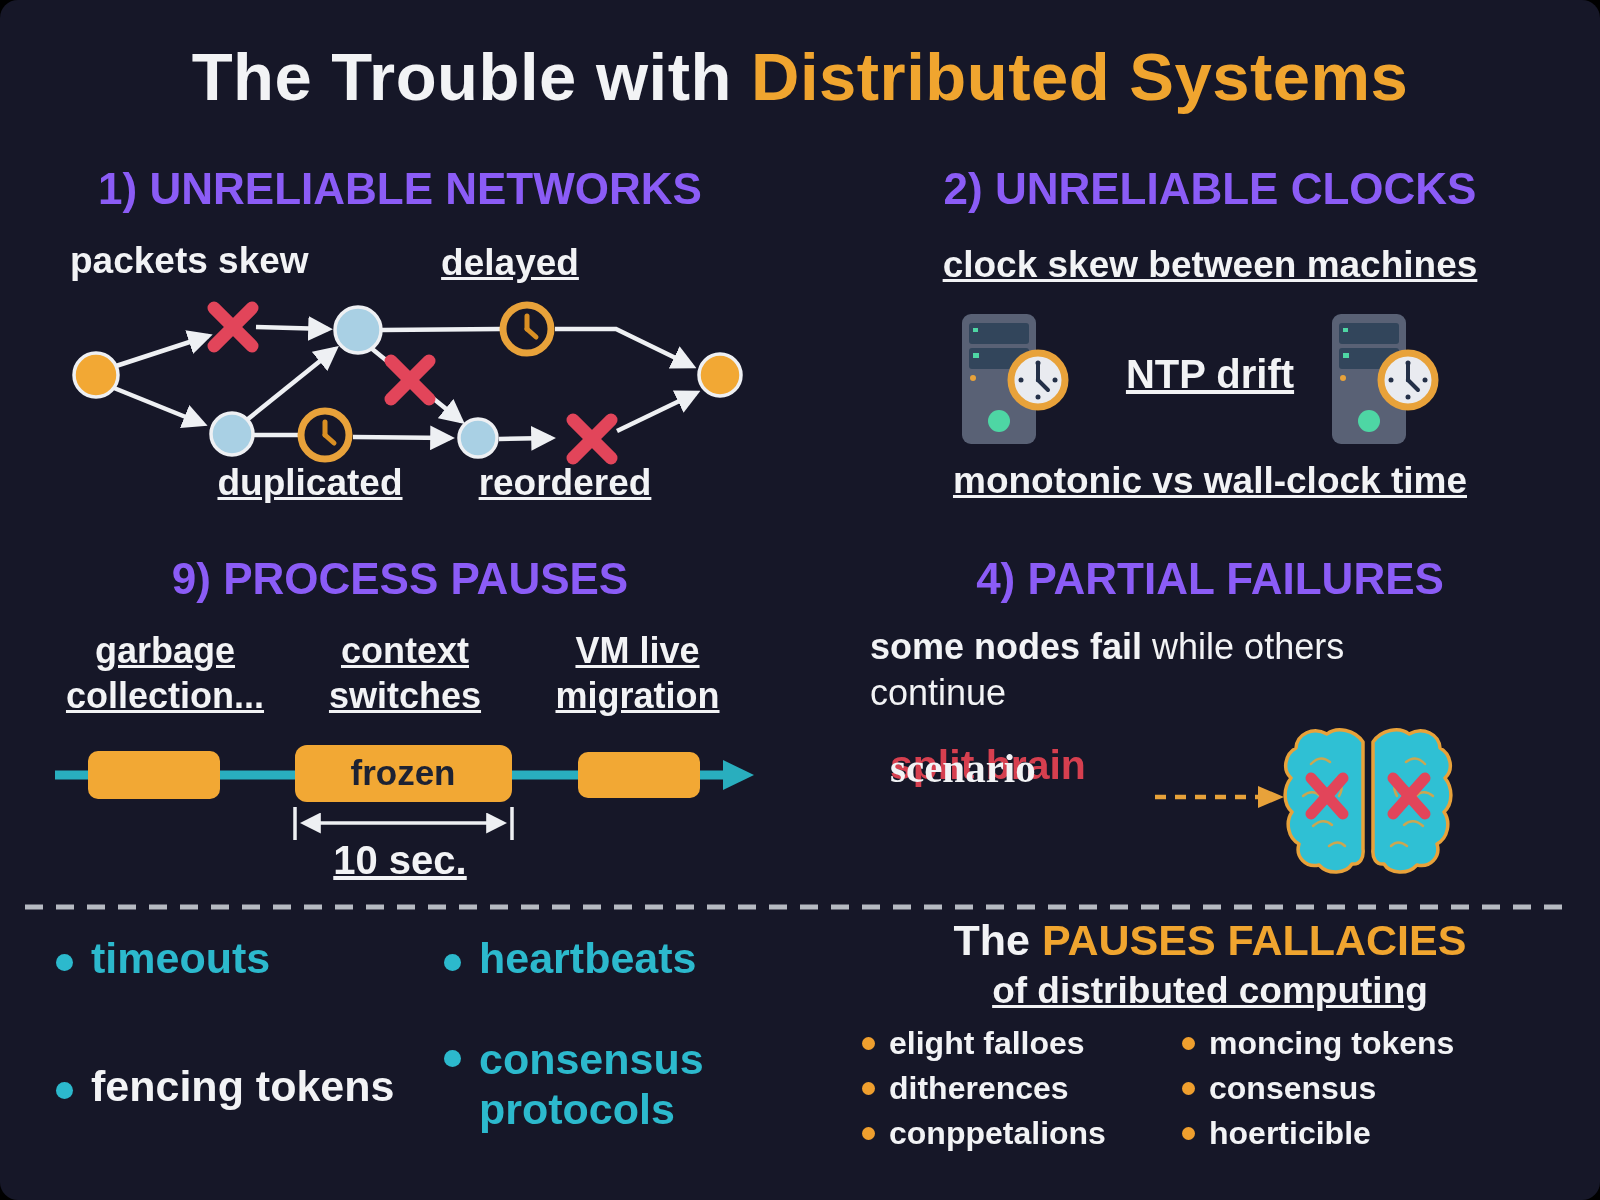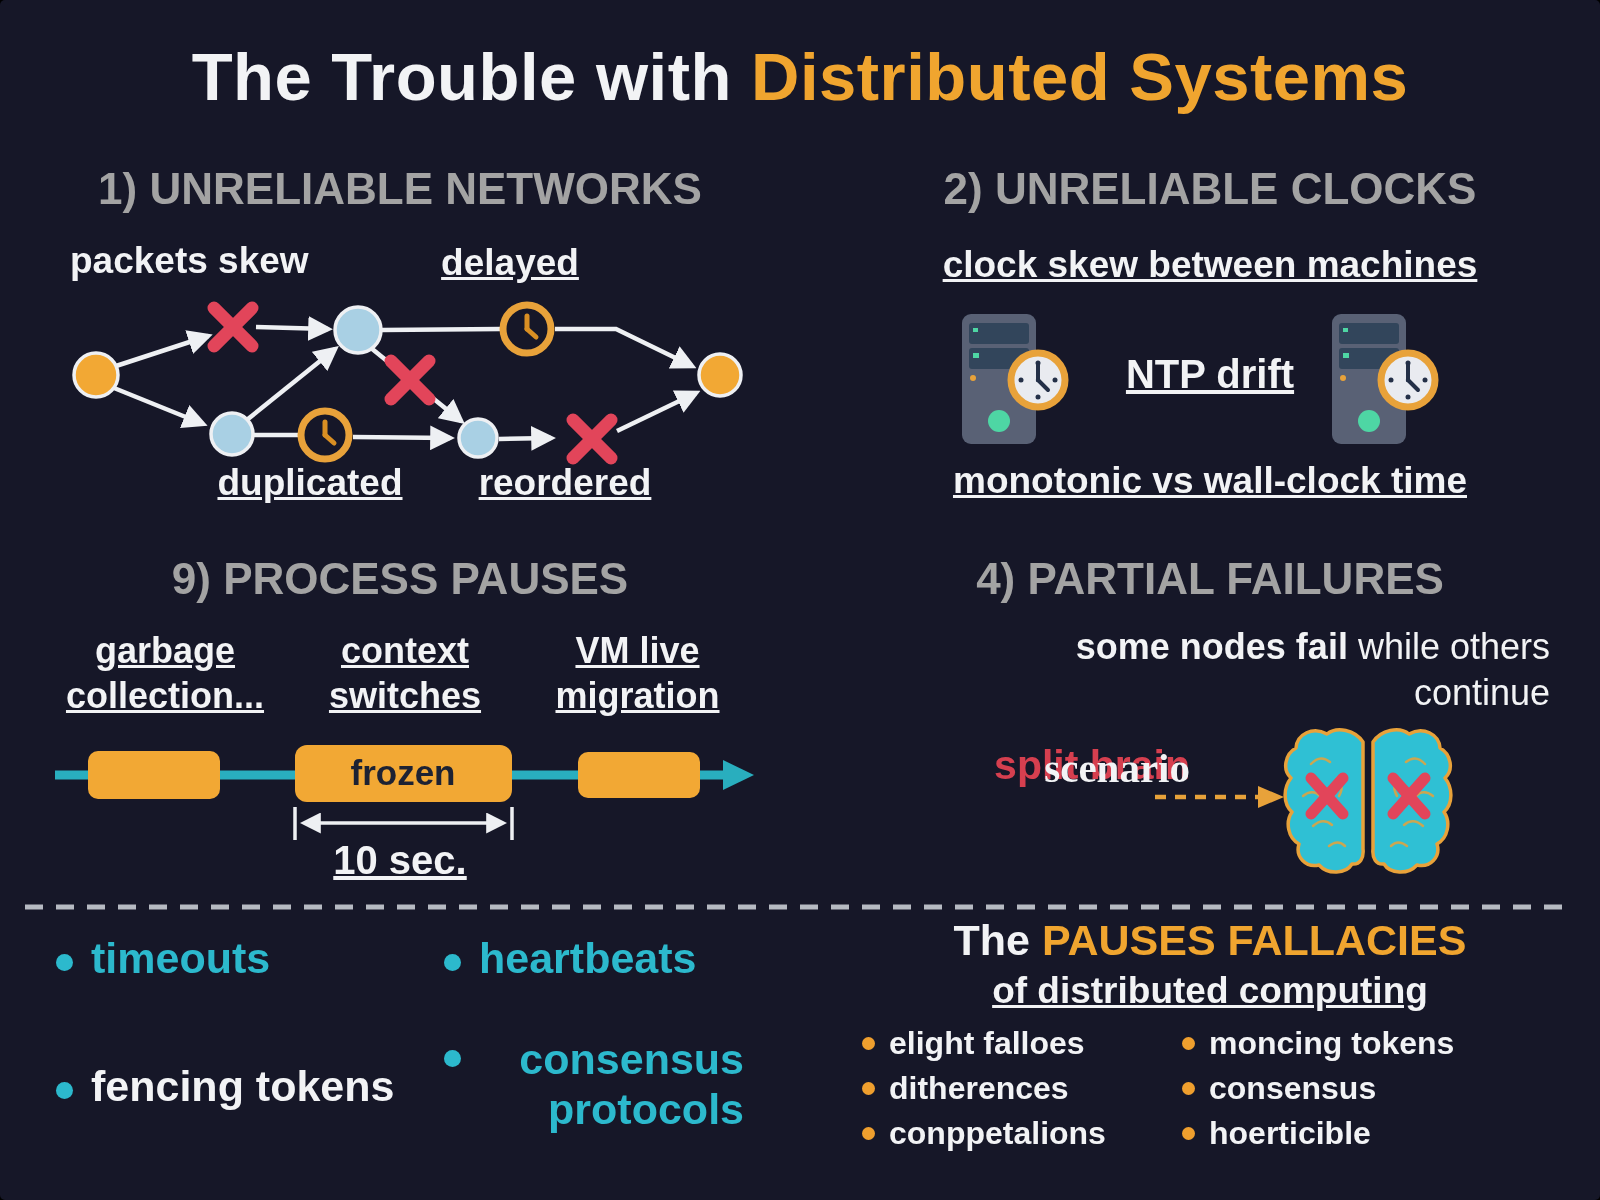--- a/index.html
+++ b/index.html
@@ -1,26 +1,26 @@
 <!DOCTYPE html>
 <html><head>
 <meta charset="utf-8">
 <style>
   html,body{margin:0;padding:0;background:#000;}
   .canvas{
     position:relative;width:1600px;height:1200px;
-    background:#161728;border-radius:5px;overflow:hidden;
+    background:#161728;border-radius:18px;overflow:hidden;
     font-family:"Liberation Sans", sans-serif;color:#f2f3f5;
   }
   .abs{position:absolute;}
   .nowrap{white-space:nowrap;}
-  .center{text-align:right;}
+  .center{text-align:left;}
   .title{top:38px;left:0;width:100%;text-align:center;font-size:67px;font-weight:bold;letter-spacing:.5px;}
   .title .hl{color:#f0a52f;}
-  .sec-hdr{color:#a3a3a3;font-weight:bold;font-size:44px;text-align:center;white-space:nowrap;}
+  .sec-hdr{color:#8b5cf6;font-weight:bold;font-size:44px;text-align:center;white-space:nowrap;}
   .lbl{color:#f2f3f5;font-weight:bold;font-size:37px;}
   .lbl-c{text-align:center;line-height:45px;text-decoration:underline;}
   .red-txt{color:#d63f4f;}
   .teal-txt{color:#2cb9cd;}
   .bullet-row{display:flex;align-items:flex-start;}
   .dot{width:17px;height:17px;border-radius:50%;background:#2cb9cd;flex:0 0 auto;margin:20px 18px 0 0;}
   .m-label{font-size:43px;font-weight:bold;}
   .f-row{display:flex;align-items:flex-start;margin-bottom:11px;}
   .f-dot{width:13px;height:13px;border-radius:50%;background:#ef9f2e;flex:0 0 auto;margin:11px 14px 0 0;}
   .f-label{font-size:32px;font-weight:bold;color:#f2f3f5;line-height:34px;white-space:nowrap;}

